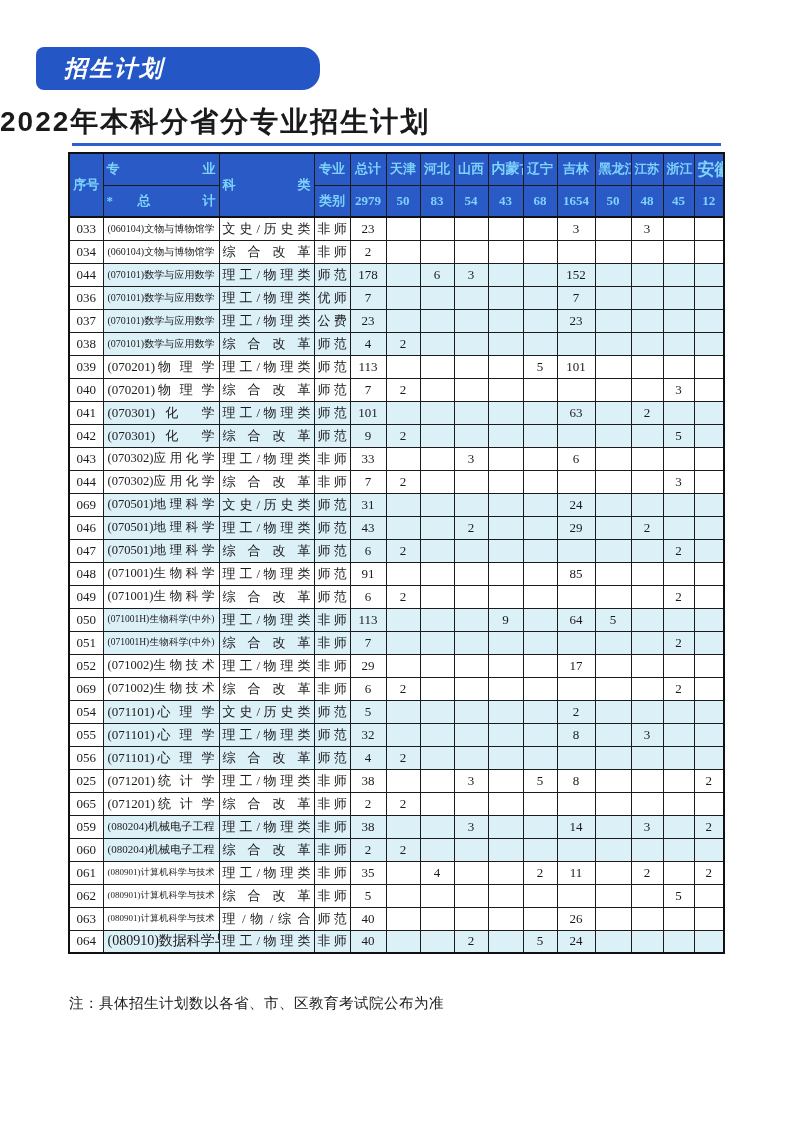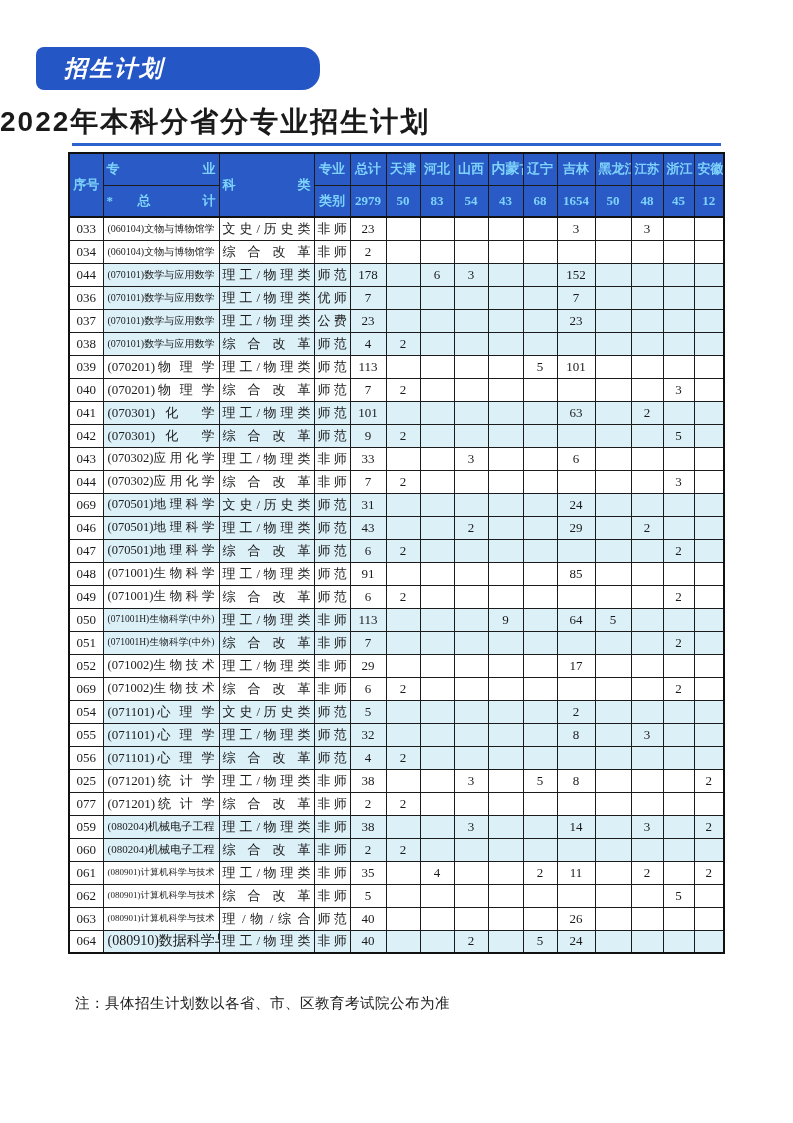--- a/index.html
+++ b/index.html
@@ -100,21 +100,20 @@
   .c-major {
     padding: 0 4px;
   }
   
   .note {
     position: absolute;
     top: 994px;
     left: 69px;
     font-size: 14.5px;
     letter-spacing: 0.5px;
-    margin-left: 6px;
   }
 </style>
 </head>
 <body>
 
 <div class="badge">
   <span>招生计划</span>
 </div>
 
 <div class="title">2022年本科分省分专业招生计划</div>
@@ -148,21 +147,21 @@
         <th>总计</th>
       <th class="fit">天津</th>
           <th class="fit">河北</th>
           <th class="fit">山西</th>
           <th class="fit" style="font-size: 14px;">内蒙古</th>
           <th class="fit">辽宁</th>
           <th class="fit">吉林</th>
           <th class="fit" style="font-size: 13px;">黑龙江</th>
           <th class="fit" style="font-size: 12.5px; text-align: right;">江苏</th>
           <th class="fit" style="font-size: 13px;">浙江</th>
-          <th class="fit" style="font-size: 13px;">安徽</th>
+          <th class="fit" style="font-size: 17px;">安徽</th>
         </tr>
       <tr>
         <th class="jc">*总 计</th>
         <th>类别</th>
         <th>2979</th>
       <th>50</th>
           <th>83</th>
           <th>54</th>
           <th>43</th>
           <th>68</th>
@@ -593,21 +592,21 @@
           <td>3</td>
           <td></td>
           <td>5</td>
           <td>8</td>
           <td></td>
           <td></td>
           <td></td>
           <td>2</td>
         </tr>
         <tr>
-          <td>077</td>
+          <td>065</td>
           <td class="jc c-major fit">(071201)统 计 学</td>
           <td class="jc">综 合 改 革</td>
           <td class="jc">非 师</td>
           <td>2</td>
           <td>2</td>
           <td></td>
           <td></td>
           <td></td>
           <td></td>
           <td></td>

